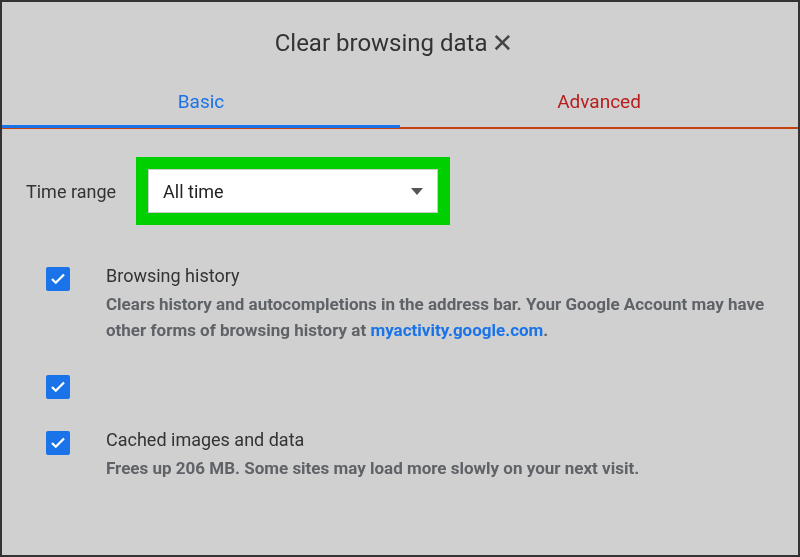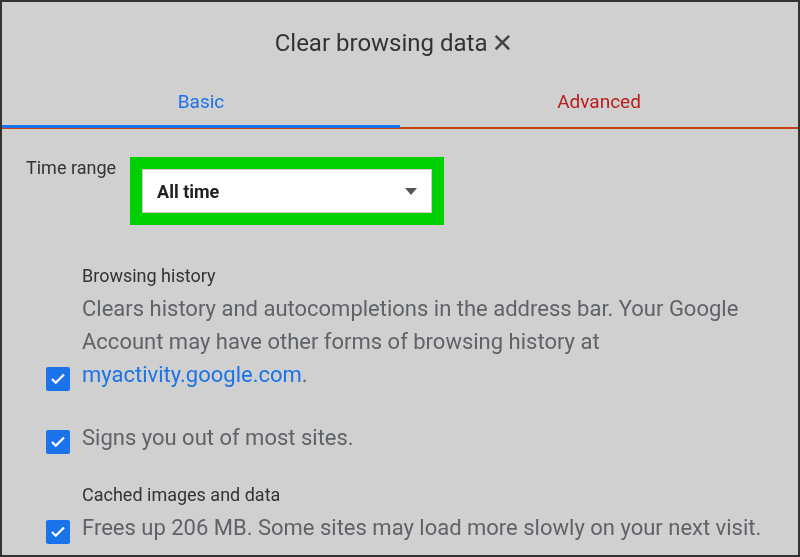--- a/index.html
+++ b/index.html
@@ -58,21 +58,22 @@
       right: 0;
       bottom: -1px;
       height: 3px;
       background: #1a73e8;
     }
     .content {
       padding: 28px 24px;
     }
     .time-row {
       display: flex;
-      gap: 14px;
+      align-items: center;
+      gap: 20px;
       margin-bottom: 40px;
     }
     .time-label {
       font-size: 18px;
       color: #333;
     }
     .highlight-wrap {
       background: #00d000;
       padding: 12px;
       display: inline-block;
@@ -82,33 +83,32 @@
       border: 1px solid #ccc;
       height: 44px;
       width: 290px;
       display: flex;
       align-items: center;
       justify-content: space-between;
       padding: 0 14px;
       font-size: 18px;
       color: #222;
       cursor: pointer;
-      font-weight: bold;
     }
     .dropdown-arrow {
       width: 0;
       height: 0;
       border-left: 6px solid transparent;
       border-right: 6px solid transparent;
       border-top: 7px solid #555;
     }
     .option-row {
       display: flex;
-      align-items: flex-end;
-      gap: 12px;
+      align-items: flex-start;
+      gap: 36px;
       margin-bottom: 30px;
       padding-left: 20px;
     }
     .checkbox {
       width: 24px;
       height: 24px;
       background: #1a73e8;
       border-radius: 2px;
       flex-shrink: 0;
       display: flex;
@@ -123,23 +123,24 @@
     }
     .option-text {
       flex: 1;
     }
     .option-title {
       font-size: 18px;
       color: #333;
       margin-bottom: 6px;
     }
     .option-desc {
-      font-size: 22px;
+      font-size: 17px;
       color: #5f6368;
       line-height: 1.5;
+      font-weight: bold;
     }
     .option-desc a {
       color: #1a73e8;
       text-decoration: none;
     }
   </style>
 </head>
 <body>
 
 <div class="dialog">
@@ -186,21 +187,20 @@
       </div>
     </div>
 
     <div class="option-row">
       <div class="checkbox">
         <svg viewBox="0 0 24 24">
             <path fill="none" stroke="#fff" stroke-width="3" d="M4 12l5 5L20 6"></path>
           </svg>
       </div>
       <div class="option-text">
-        <div class="option-desc">Signs you out of most sites.</div>
       </div>
     </div>
 
     <div class="option-row">
       <div class="checkbox">
         <svg viewBox="0 0 24 24">
             <path fill="none" stroke="#fff" stroke-width="3" d="M4 12l5 5L20 6"></path>
           </svg>
       </div>
       <div class="option-text">

